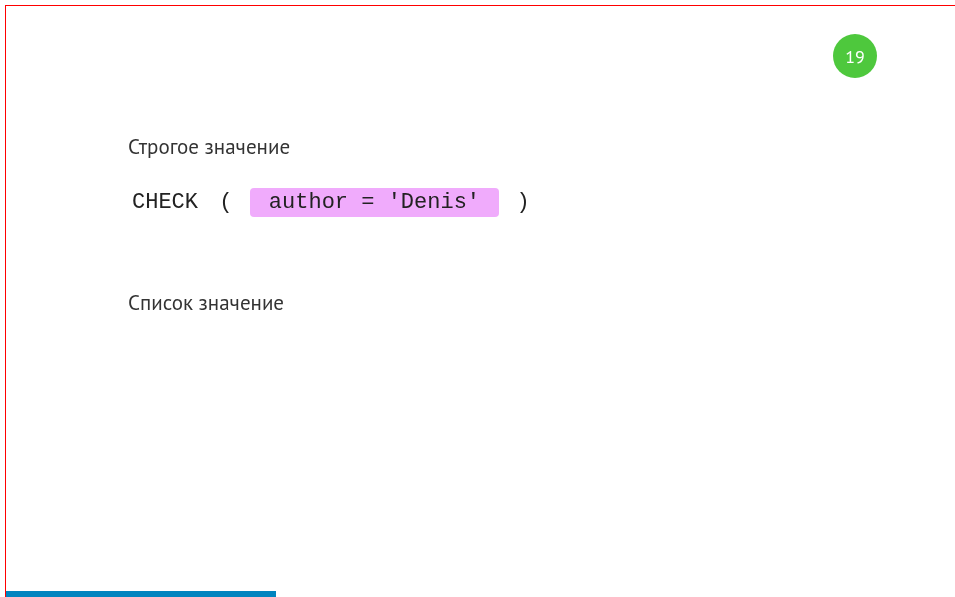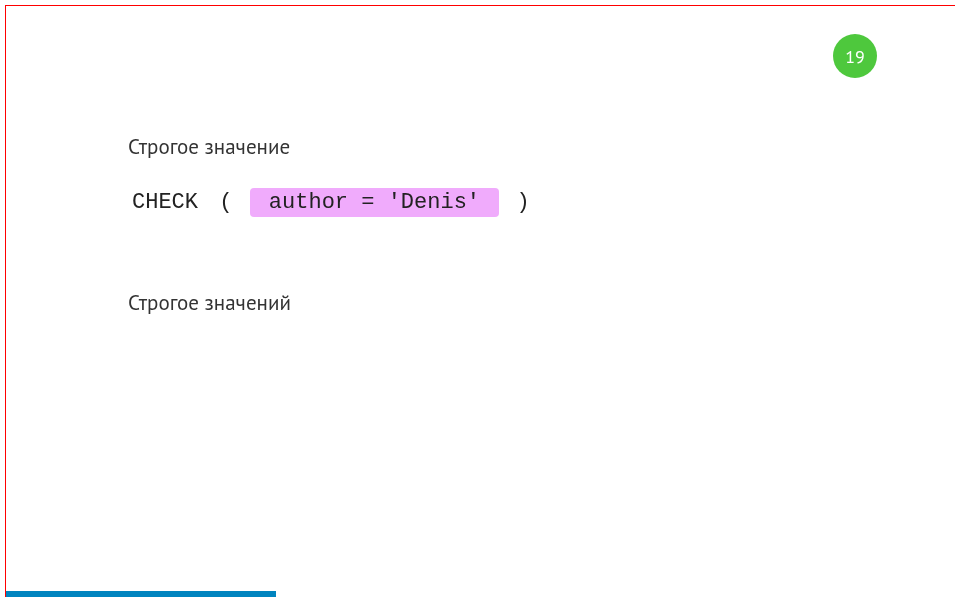--- a/index.html
+++ b/index.html
@@ -77,20 +77,20 @@
   </div>
 
   <div class="content">
 
     <div class="section">
       <div class="section-title">Строгое значение</div>
       <div class="code-line"><span>CHECK</span><span> ( </span><span class="hl"> author = 'Denis' </span><span> )</span></div>
     </div>
 
     <div class="section">
-      <div class="section-title">Строгое значений</div>
+      <div class="section-title">Список значение</div>
     </div>
 
 
   </div>
 
   <div class="progress-bar" style="width:270px"></div>
 </div>
 
 </body></html>

